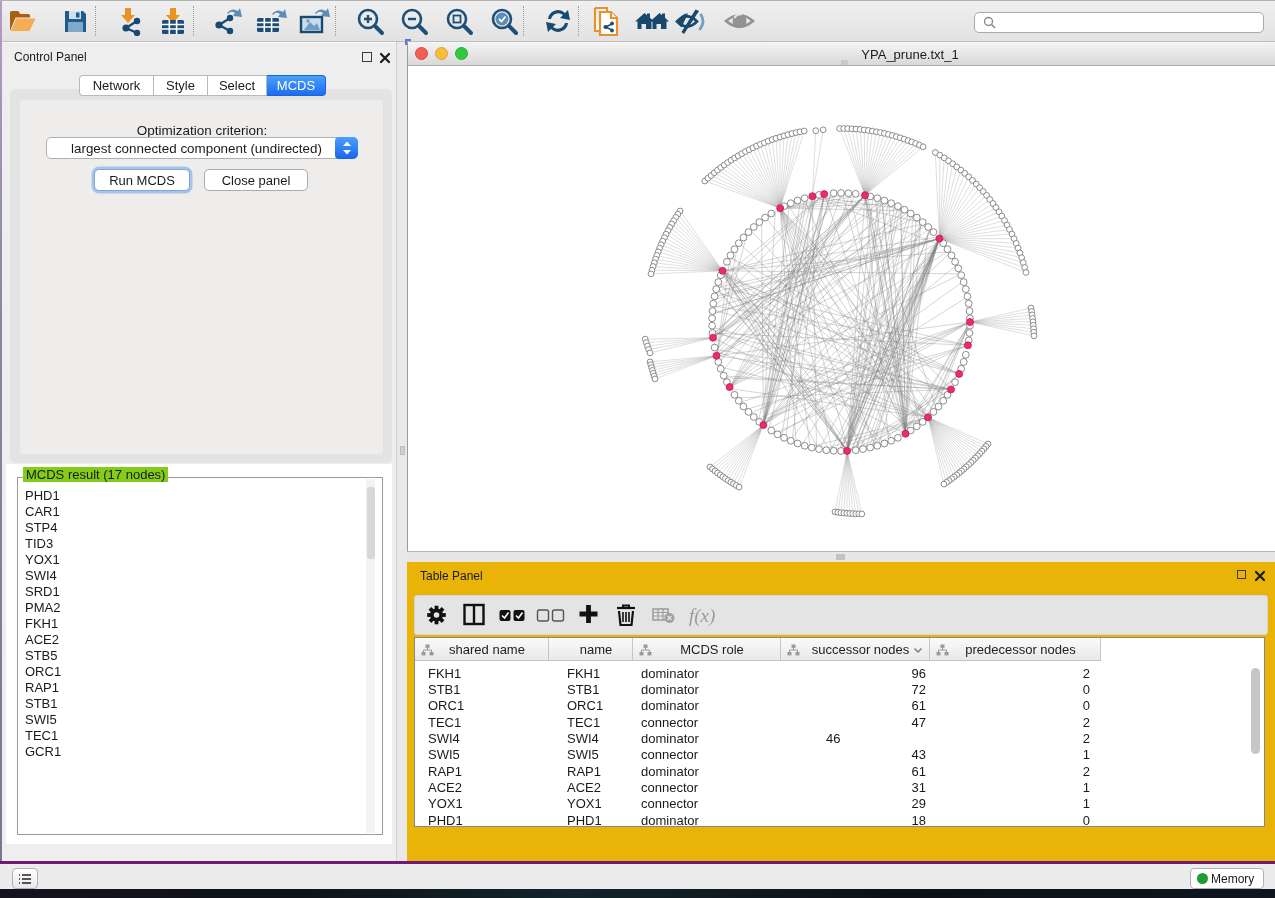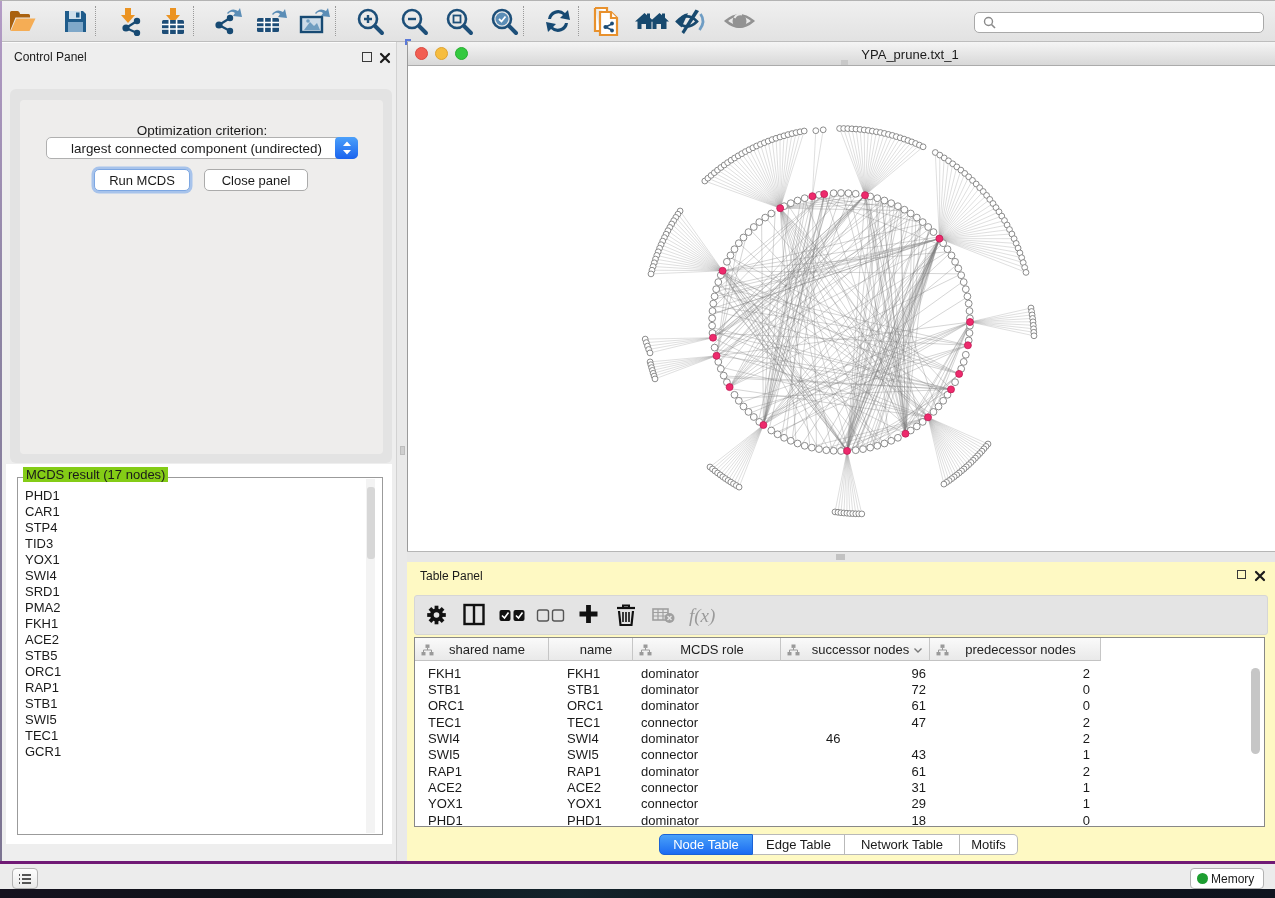--- a/index.html
+++ b/index.html
@@ -152,20 +152,26 @@
   <div class="abs txt" style="left:12px;top:7px;font-size:12px;">Control Panel</div>
 
   <div class="abs" style="left:360px;top:9px;width:10px;height:10px;border:1.5px solid #3a3a3a;"></div>
   <svg class="abs" style="left:377px;top:9px" width="12" height="12" viewBox="0 0 12 12">
       <path d="M2 2 L10 10 M10 2 L2 10" stroke="#1a1a1a" stroke-width="2.2" stroke-linecap="round"></path>
     </svg>
 
   <div class="abs" style="left:8px;top:46px;width:382px;height:374px;background:#e3e3e3;border-radius:6px;"></div>
   <div class="abs" style="left:18px;top:57px;width:363px;height:354px;background:#eeedec;border-radius:4px;"></div>
 
+  <div class="abs" style="left:77px;top:32px;height:21px;display:flex;font-size:13px;">
+    <div style="width:74px;background:#fff;border:1px solid #b9b9b9;border-right:none;border-radius:4px 0 0 4px;display:flex;align-items:center;justify-content:center;color:#1a1a1a;">Network</div>
+    <div style="width:54px;background:#fff;border:1px solid #b9b9b9;border-right:none;display:flex;align-items:center;justify-content:center;color:#1a1a1a;">Style</div>
+    <div style="width:60px;background:#fff;border:1px solid #b9b9b9;display:flex;align-items:center;justify-content:center;color:#1a1a1a;">Select</div>
+    <div style="width:59px;background:linear-gradient(#49a1f9,#1c6cf2);border:1px solid #1b63d6;border-left:none;border-radius:0 4px 4px 0;display:flex;align-items:center;justify-content:center;color:#fff;">MCDS</div>
+  </div>
 
   <div class="abs txt" style="left:0;top:71px;width:400px;text-align:center;font-size:13.5px;margin-top:9px;">Optimization criterion:</div>
 
   <div class="abs" style="left:44px;top:94px;width:312px;height:22px;background:#fff;border:1px solid #b0b0b0;border-radius:5px;"></div>
   <div class="abs" style="left:333px;top:94px;width:23px;height:22px;background:linear-gradient(#4ba0fa,#1a63ee);border-radius:4px 5px 5px 4px;"></div>
   <svg class="abs" style="left:338.5px;top:97px" width="12" height="16" viewBox="0 0 12 16">
       <path d="M2 6 L6 1.5 L10 6 Z M2 10 L6 14.5 L10 10 Z" fill="#fff"></path>
     </svg>
   <div class="abs txt" style="left:69px;top:98px;font-size:13.4px;">largest connected component (undirected)</div>
 
@@ -483,21 +489,21 @@
       <circle cx="928" cy="417.3" r="3.5"></circle>
       <circle cx="763.4" cy="425" r="3.5"></circle>
       <circle cx="905.5" cy="433.7" r="3.5"></circle>
       <circle cx="847.1" cy="450.9" r="3.5"></circle>
     </g>
 </svg>
 
 <div class="abs" style="left:407px;top:551px;width:868px;height:11px;background:#e7e7e7;border-top:1px solid #b5b5b5;"></div>
 <div class="abs" style="left:836px;top:554px;width:9px;height:6px;background:#c2c2c2;"></div>
 
-<div class="abs" style="left:407px;top:562px;width:868px;height:299px;background:#fef9c3;">
+<div class="abs" style="left:407px;top:562px;width:868px;height:299px;background:#eab308;">
   <div class="abs txt" style="left:13px;top:7px;font-size:12px;">Table Panel</div>
   <div class="abs" style="left:830px;top:8px;width:9px;height:9px;border:1.5px solid #3a3a3a;"></div>
   <svg class="abs" style="left:847px;top:8px" width="12" height="12" viewBox="0 0 12 12">
       <path d="M2 2 L10 10 M10 2 L2 10" stroke="#1a1a1a" stroke-width="2.2" stroke-linecap="round"></path>
     </svg>
 
   <div class="abs" style="left:7px;top:33px;width:854px;height:40px;background:#e4e4e4;border:1px solid #d6d6d6;border-radius:3px;"></div>
   <svg class="abs" style="left:20px;top:40px" width="700" height="26" viewBox="0 0 700 26">
 
     <g transform="translate(9.5,13)" fill="#111">
@@ -648,26 +654,20 @@
 <div class="abs txt" style="left:419px;top:234.2px;width:100px;text-align:right;">29</div>
 <div class="abs txt" style="left:585px;top:234.2px;width:98px;text-align:right;">1</div>
 <div class="abs txt" style="left:21px;top:250.5px;">PHD1</div>
 <div class="abs txt" style="left:160px;top:250.5px;">PHD1</div>
 <div class="abs txt" style="left:234px;top:250.5px;">dominator</div>
 <div class="abs txt" style="left:419px;top:250.5px;width:100px;text-align:right;">18</div>
 <div class="abs txt" style="left:585px;top:250.5px;width:98px;text-align:right;">0</div>
 
   <div class="abs" style="left:844px;top:106px;width:9px;height:86px;background:#c6c6c6;border-radius:4.5px;"></div>
 
-  <div class="abs" style="left:252px;top:272px;height:21px;display:flex;font-size:13px;">
-    <div style="width:94px;background:linear-gradient(#49a1f9,#1c6cf2);border:1px solid #1b63d6;border-radius:5px 0 0 5px;display:flex;align-items:center;justify-content:center;color:#fff;">Node Table</div>
-    <div style="width:92px;background:#fff;border:1px solid #b9b9b9;border-left:none;display:flex;align-items:center;justify-content:center;color:#1a1a1a;">Edge Table</div>
-    <div style="width:115px;background:#fff;border:1px solid #b9b9b9;border-left:none;display:flex;align-items:center;justify-content:center;color:#1a1a1a;">Network Table</div>
-    <div style="width:58px;background:#fff;border:1px solid #b9b9b9;border-left:none;border-radius:0 5px 5px 0;display:flex;align-items:center;justify-content:center;color:#1a1a1a;">Motifs</div>
-  </div>
 </div>
 
 <div class="abs" style="left:0;top:861px;width:1275px;height:28px;background:#ececec;border-top:3px solid #701a75;">
   <div class="abs" style="left:12px;top:4px;width:26px;height:21px;background:linear-gradient(#fdfdfd,#e9e9e9);border:1px solid #b2b2b2;border-radius:4px;"></div>
   <svg class="abs" style="left:18px;top:9px" width="14" height="12" viewBox="0 0 14 12" stroke="#222" stroke-width="1.6">
       <path d="M1 2 H2 M4 2 H13 M1 6 H2 M4 6 H13 M1 10 H2 M4 10 H13"></path>
     </svg>
   <div class="abs" style="left:1190px;top:4px;width:74px;height:21px;background:#fff;border:1px solid #b2b2b2;border-radius:4px;"></div>
   <div class="abs" style="left:1197px;top:9px;width:11px;height:11px;border-radius:50%;background:#1e9e31;"></div>
   <div class="abs txt" style="left:1211px;top:8px;font-size:12px;">Memory</div>

